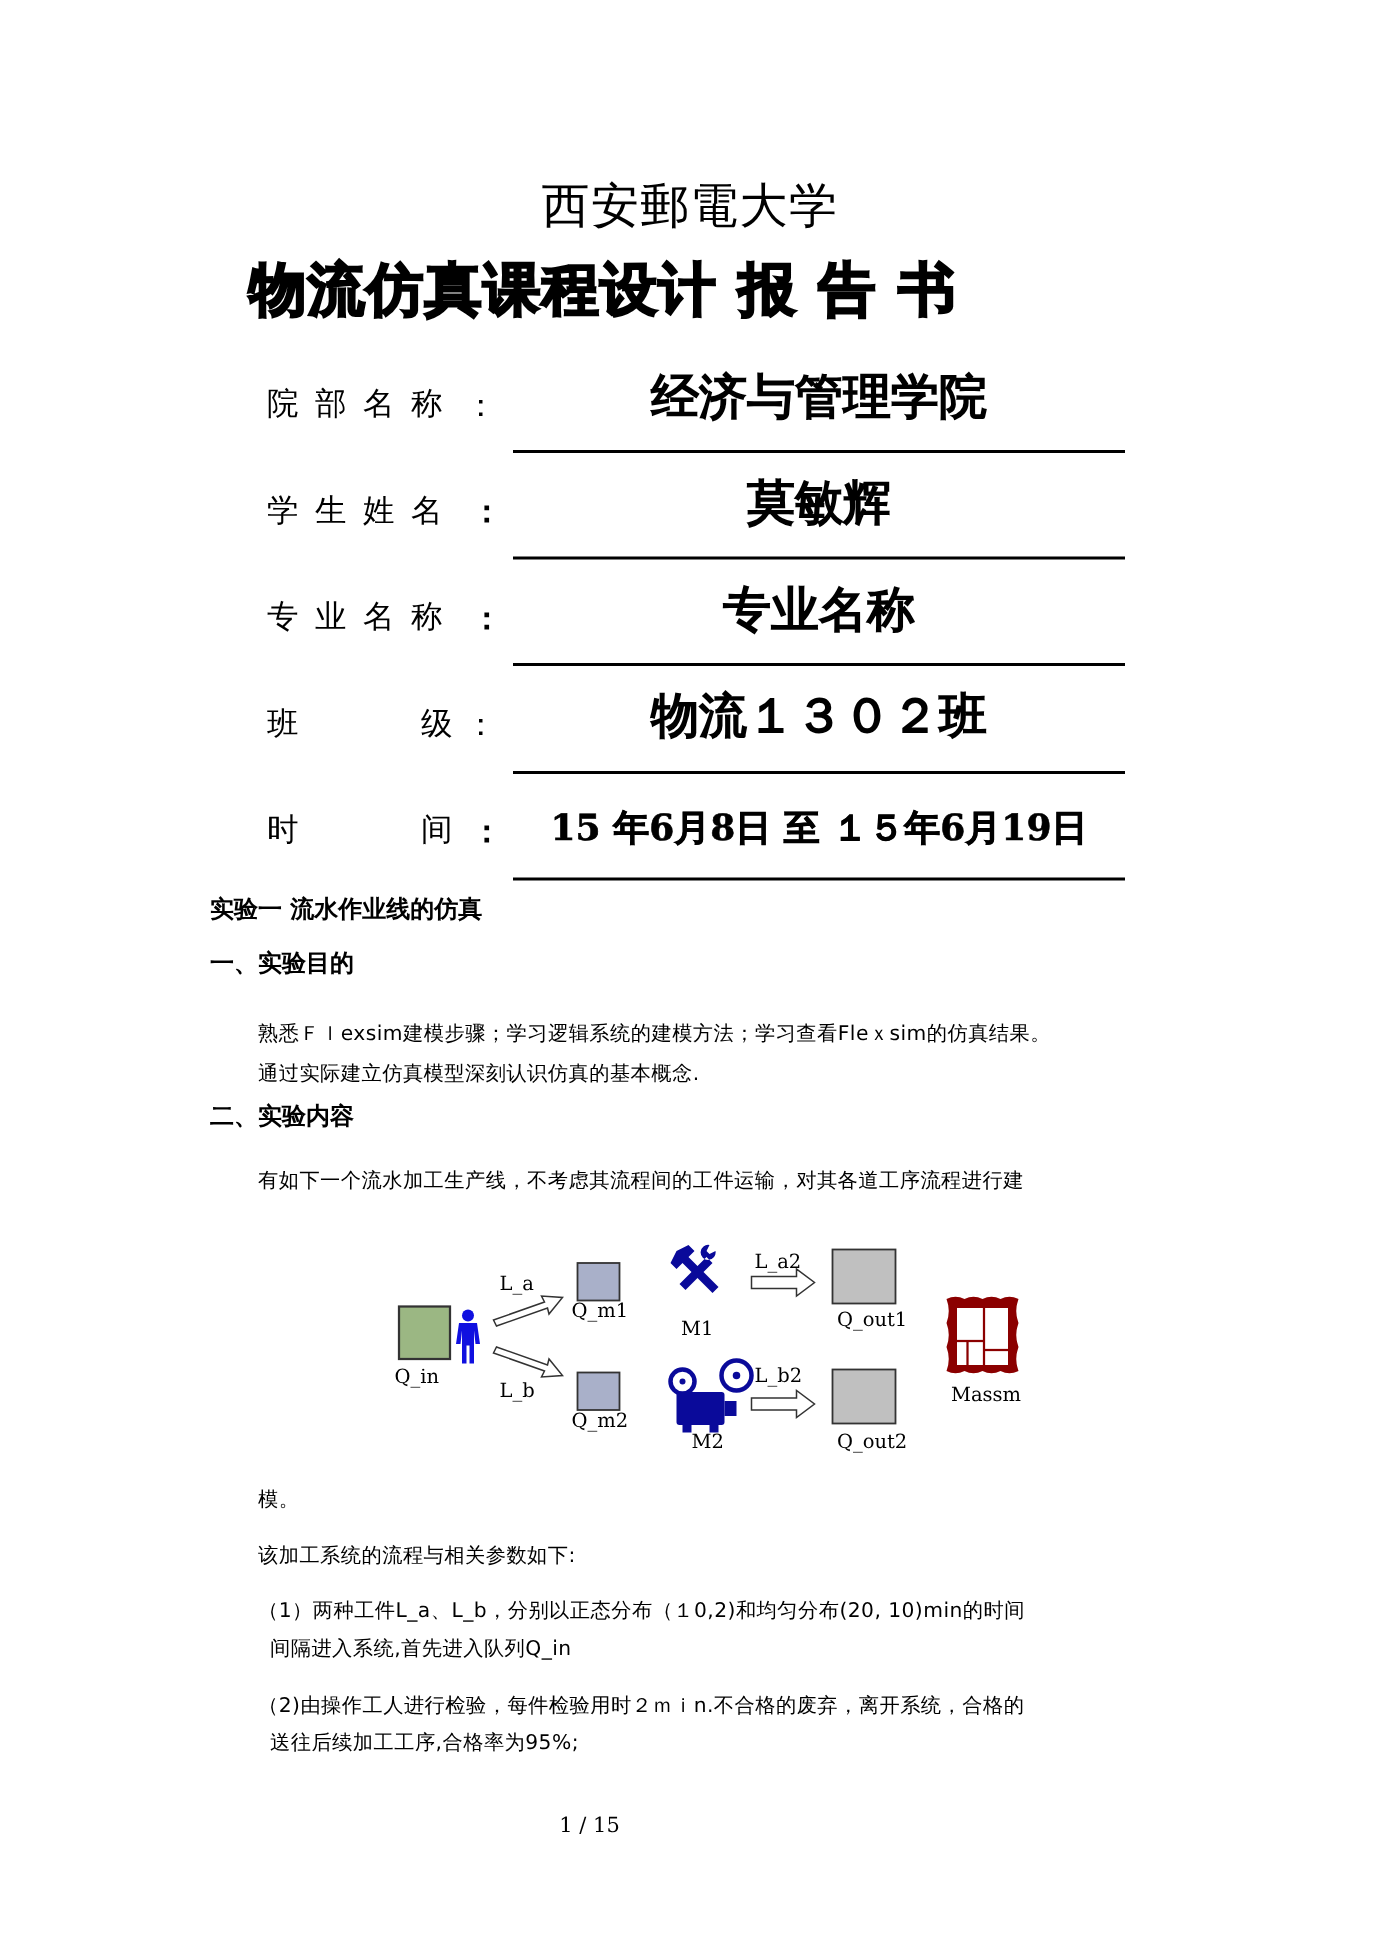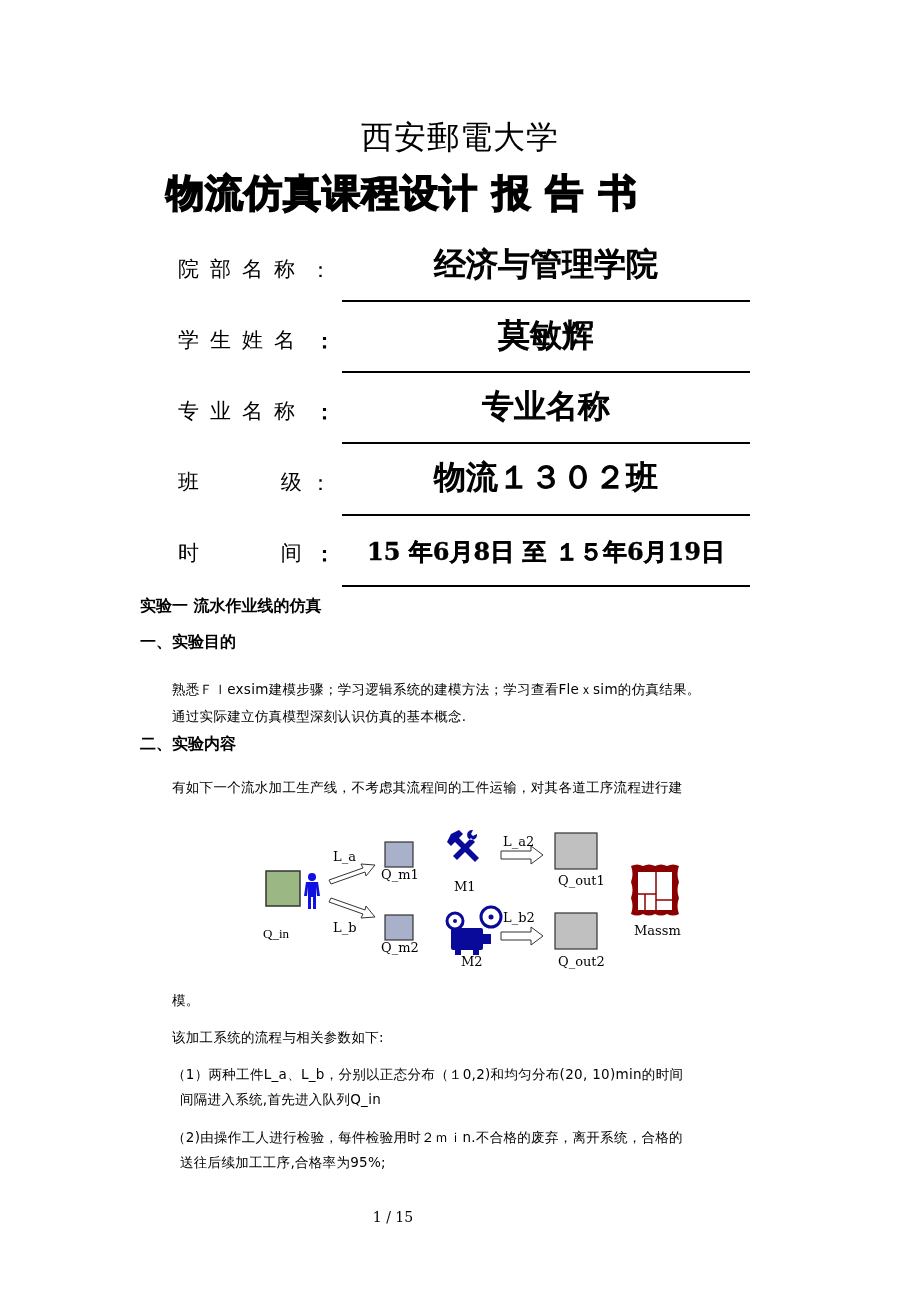--- a/index.html
+++ b/index.html
@@ -110,21 +110,21 @@
       <path d="M376 44 q6 -3 12 0 q6 -3 12 0 q6 -3 12 0 q6 -3 12 0 v0 q-3 8 0 16 q-3 8 0 16 q-3 8 0 16 q-6 3 -12 0 q-6 3 -12 0 q-6 3 -12 0 q-6 3 -12 0 q3 -8 0 -16 q3 -8 0 -16 q3 -8 0 -16 z" fill="#8b0000"></path>
       <rect x="383" y="50" width="34" height="38" fill="#fff"></rect>
       <g stroke="#8b0000" stroke-width="1.5" fill="none">
         <line x1="401" y1="50" x2="401" y2="88"></line>
         <line x1="383" y1="72" x2="401" y2="72"></line>
         <line x1="390" y1="72" x2="390" y2="88"></line>
         <line x1="401" y1="78" x2="417" y2="78"></line>
       </g>
     </g>
   </svg>
-  <span class="diag-label" style="left:8px; top:104px;font-family:Liberation Serif, serif;">Q_in</span>
+  <span class="diag-label" style="left:8px; top:89px;">Q_in</span>
   <span class="diag-label" style="left:78px; top:27px;">L_a</span>
   <span class="diag-label" style="left:78px; top:98px;">L_b</span>
   <span class="diag-label" style="left:126px; top:45px;">Q_m1</span>
   <span class="diag-label" style="left:126px; top:118px;">Q_m2</span>
   <span class="diag-label" style="left:199px; top:57px;">M1</span>
   <span class="diag-label" style="left:206px; top:132px;">M2</span>
   <span class="diag-label" style="left:248px; top:12px;">L_a2</span>
   <span class="diag-label" style="left:248px; top:88px;">L_b2</span>
   <span class="diag-label" style="left:303px; top:51px;">Q_out1</span>
   <span class="diag-label" style="left:303px; top:132px;">Q_out2</span>

